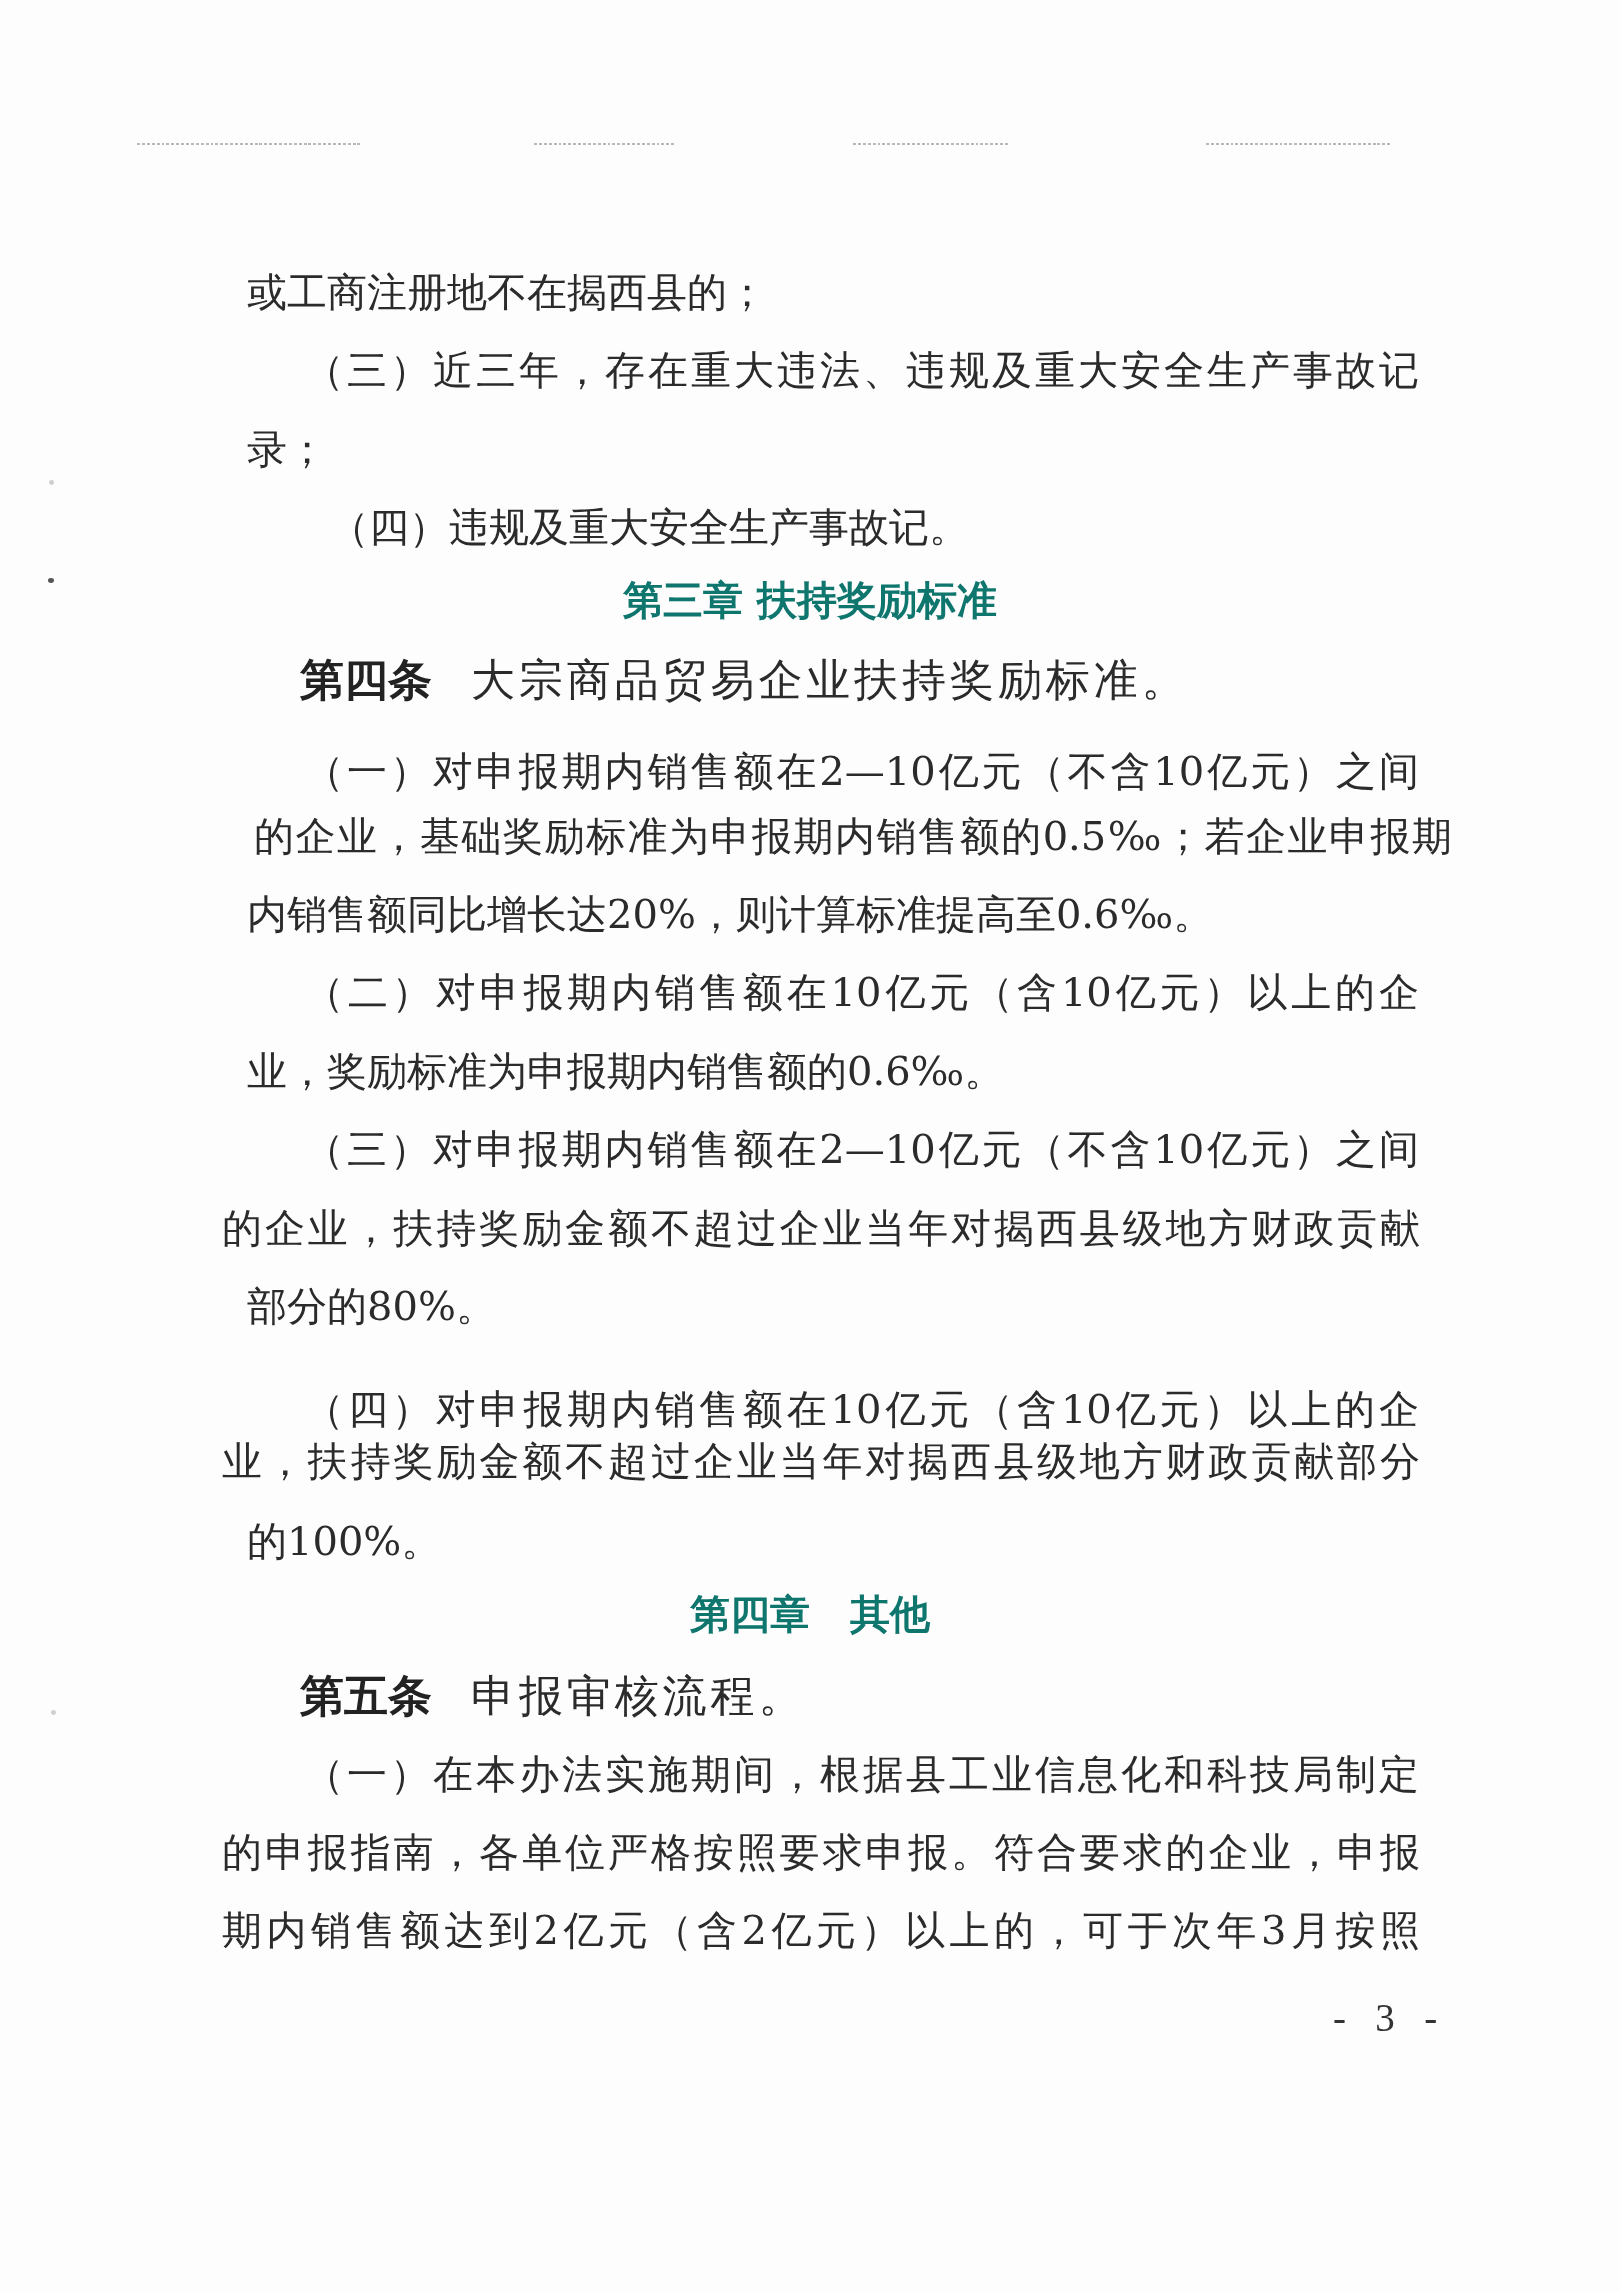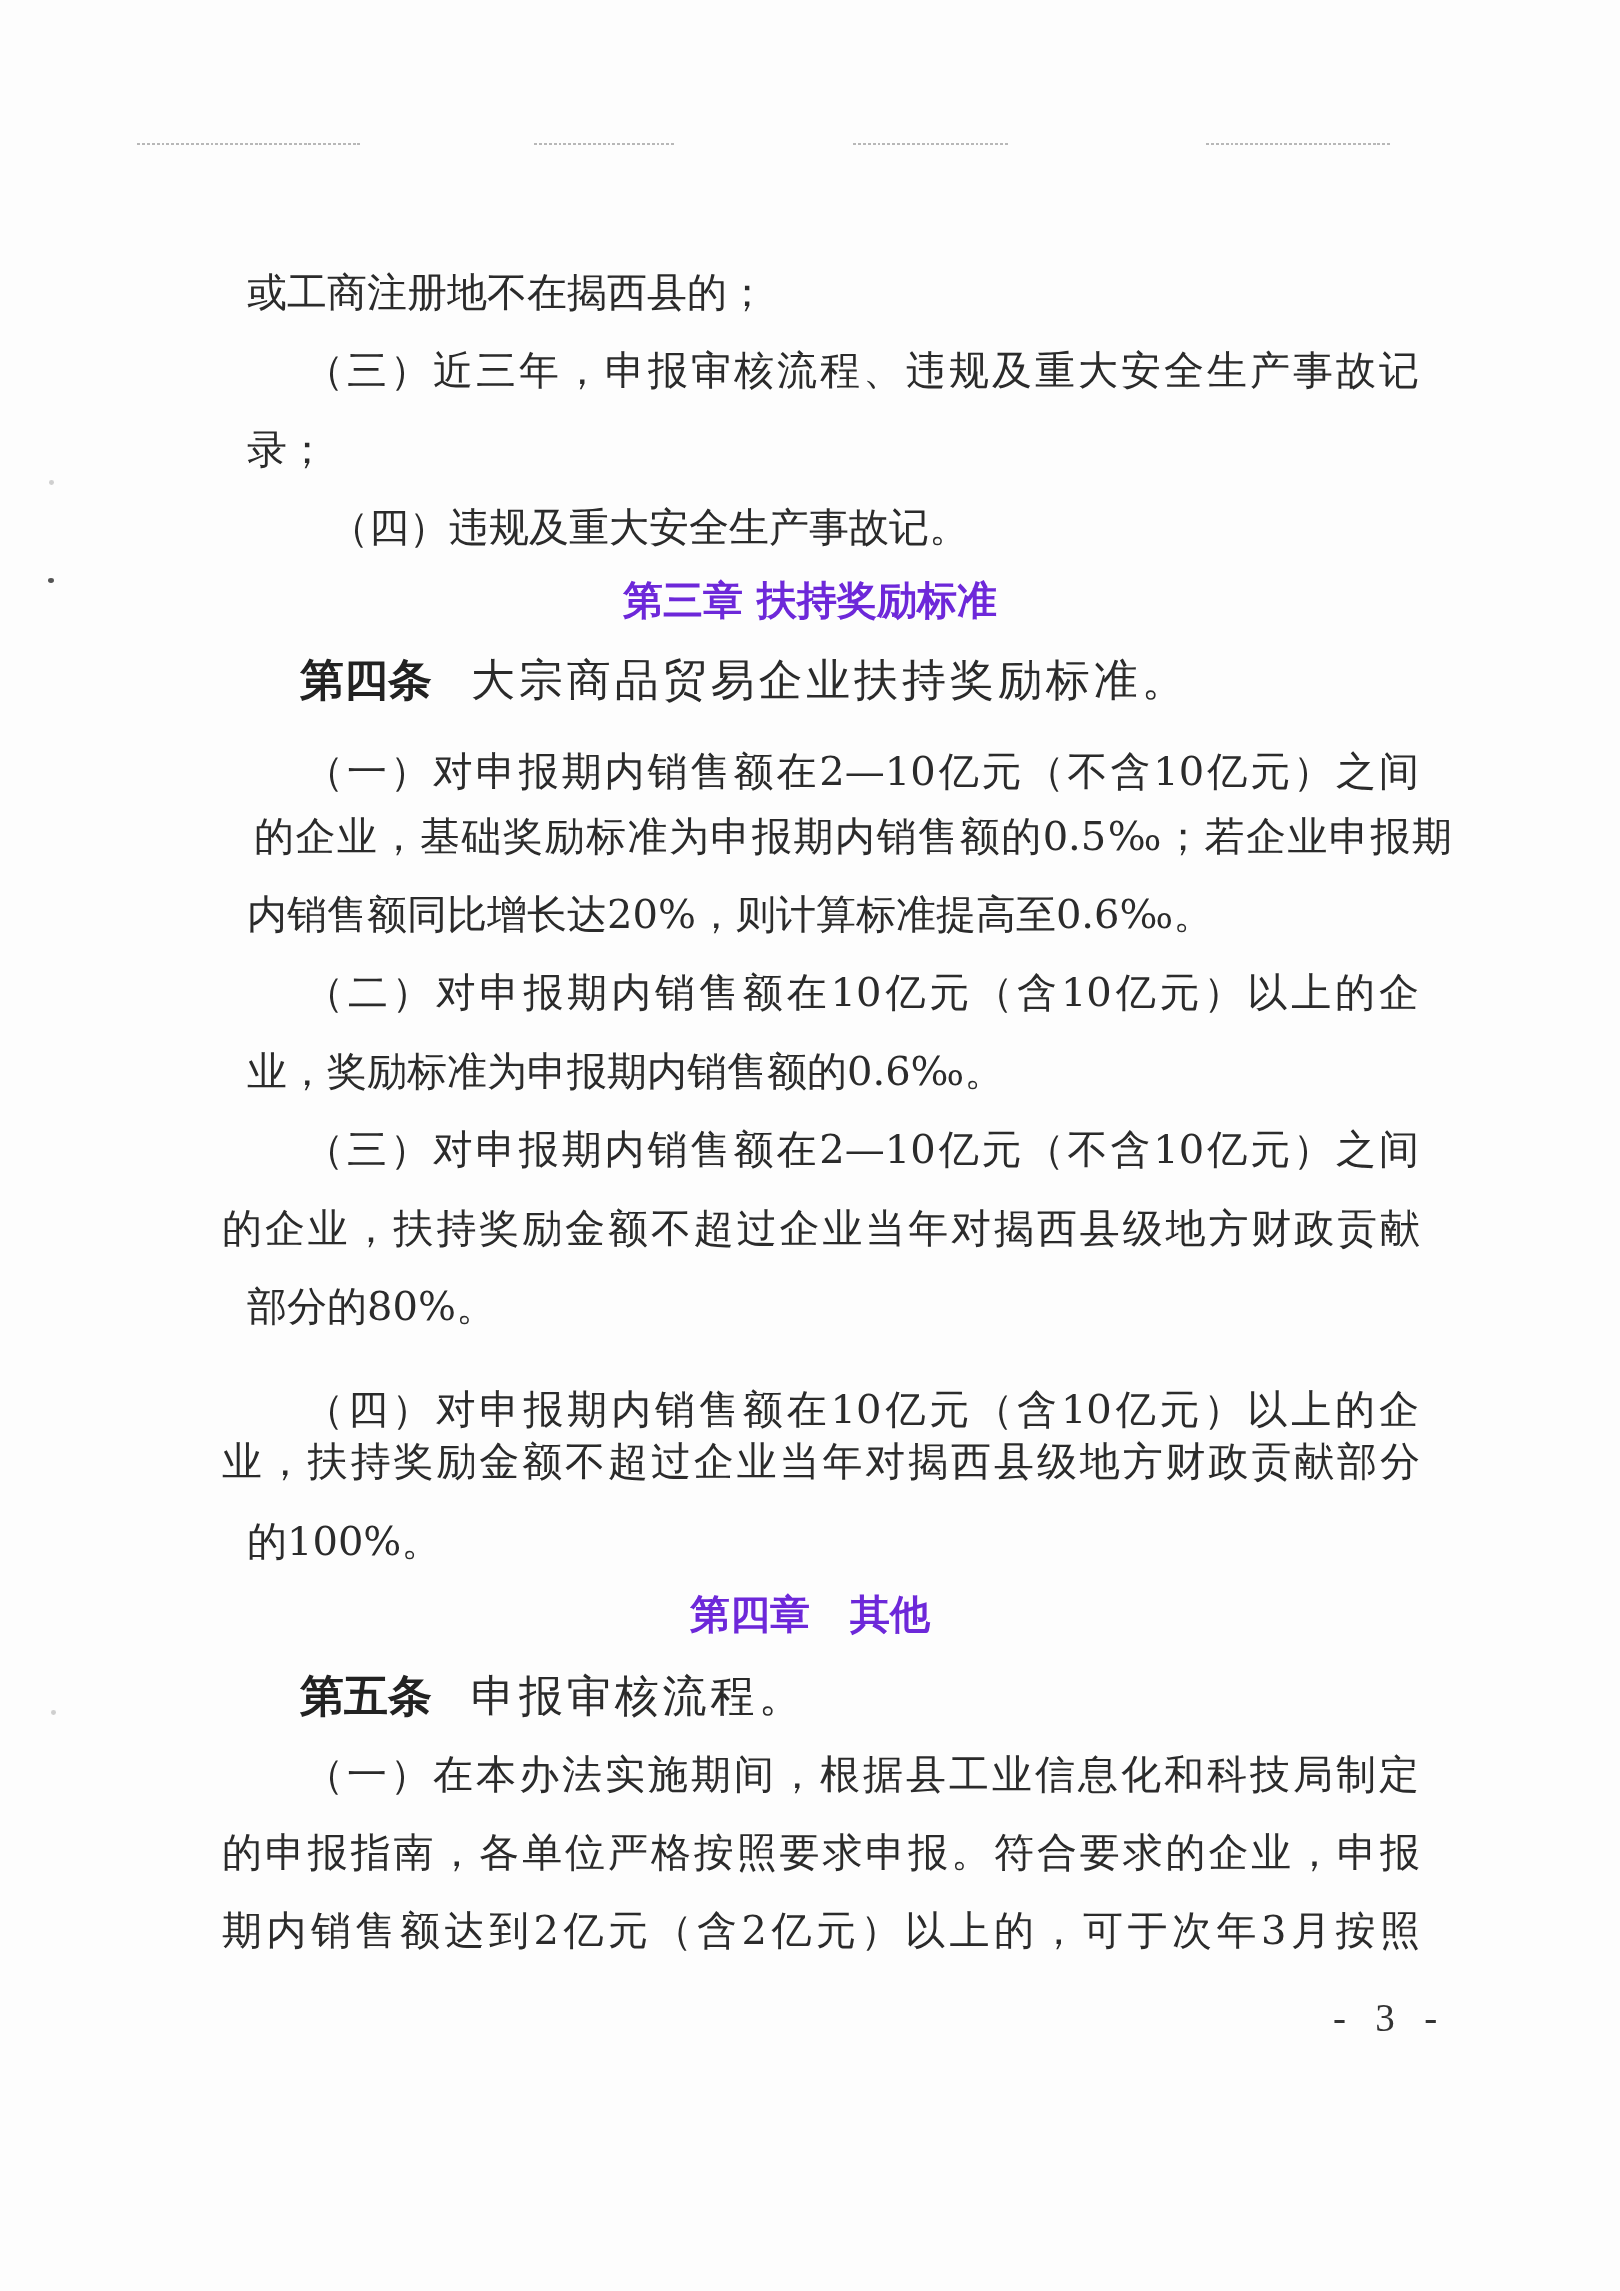--- a/index.html
+++ b/index.html
@@ -8,42 +8,42 @@
   .page { position: absolute; left: 0; top: 0; width: 1620px; height: 2292px; background: #fdfdfd; }
   .scan-dash { position: absolute; top: 143px; height: 2px; background: repeating-linear-gradient(90deg, #9a9a9a 0 2.9px, transparent 2.9px 4.9px); opacity: .7; }
   .speck { position: absolute; width: 5.9px; height: 4.9px; border-radius: 50%; background: #555; }
   .faint { position: absolute; width: 4.9px; height: 4.9px; border-radius: 50%; background: #cfcfcf; }
   .line { position: absolute; left: 222px; width: 1198px; height: 59px; line-height: 59px;
           font-size: 40px; white-space: nowrap; letter-spacing: 0; }
   .line.full { text-align: justify; text-align-last: justify; }
   .line.indent { left: 304px; width: 1115px; }
   .line.short { text-align: left; margin-left: 25px; }
   .heading { position: absolute; left: 0; width: 1620px; text-align: center; font-size: 40px;
-             height: 59px; line-height: 59px; font-family: "DejaVu Sans", "Liberation Sans", sans-serif; font-weight: bold; color: #6d28d9; }
+             height: 59px; line-height: 59px; font-family: "DejaVu Sans", "Liberation Sans", sans-serif; font-weight: bold; color: #0f766e; }
   .article { position: absolute; left: 300px; height: 59px; line-height: 59px; font-size: 44px; white-space: nowrap; }
   .article .art-no { font-family: "DejaVu Sans", "Liberation Sans", sans-serif; font-weight: bold; color: #222; margin-right: 39px; }
   .article .art-title { letter-spacing: 3.9px; }
   .page-number { position: absolute; left: 1333px; top: 1990px; height: 55px; line-height: 55px;
                  font-size: 39px; font-family: "Liberation Serif", serif; letter-spacing: 9.8px; color: #333; }
 </style>
 </head>
 <body>
 
 <div class="page">
 
   <div class="scan-dash" style="left:137px;width:225px;"></div>
   <div class="scan-dash" style="left:534px;width:142px;"></div>
   <div class="scan-dash" style="left:853px;width:157px;"></div>
   <div class="scan-dash" style="left:1206px;width:186px;"></div>
   <div class="speck" style="left:48px;top:578px;"></div>
   <div class="faint" style="left:49px;top:480px;"></div>
   <div class="faint" style="left:51px;top:1710px;"></div>
 
   <div class="line short" style="top:263px;">或工商注册地不在揭西县的；</div>
-  <div class="line full indent" style="top:341px;">（三）近三年，申报审核流程、违规及重大安全生产事故记</div>
+  <div class="line full indent" style="top:341px;">（三）近三年，存在重大违法、违规及重大安全生产事故记</div>
   <div class="line short" style="top:420px;">录；</div>
   <div class="line short indent" style="top:498px;">（四）违规及重大安全生产事故记。</div>
 
   <div class="heading" style="top:571px;">第三章 扶持奖励标准</div>
 
   <div class="article" style="top:650px;">
     <span class="art-no">第四条</span><span class="art-title">大宗商品贸易企业扶持奖励标准。</span>
   </div>
 
   <div class="line full indent" style="top:734px;margin-top:8px;">（一）对申报期内销售额在2—10亿元（不含10亿元）之间</div>

